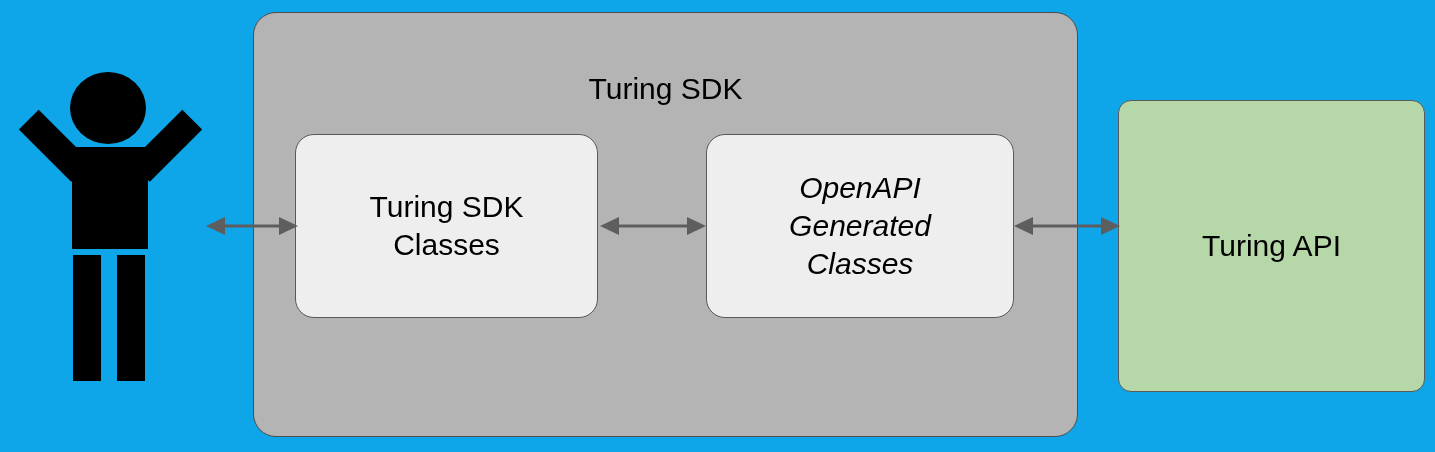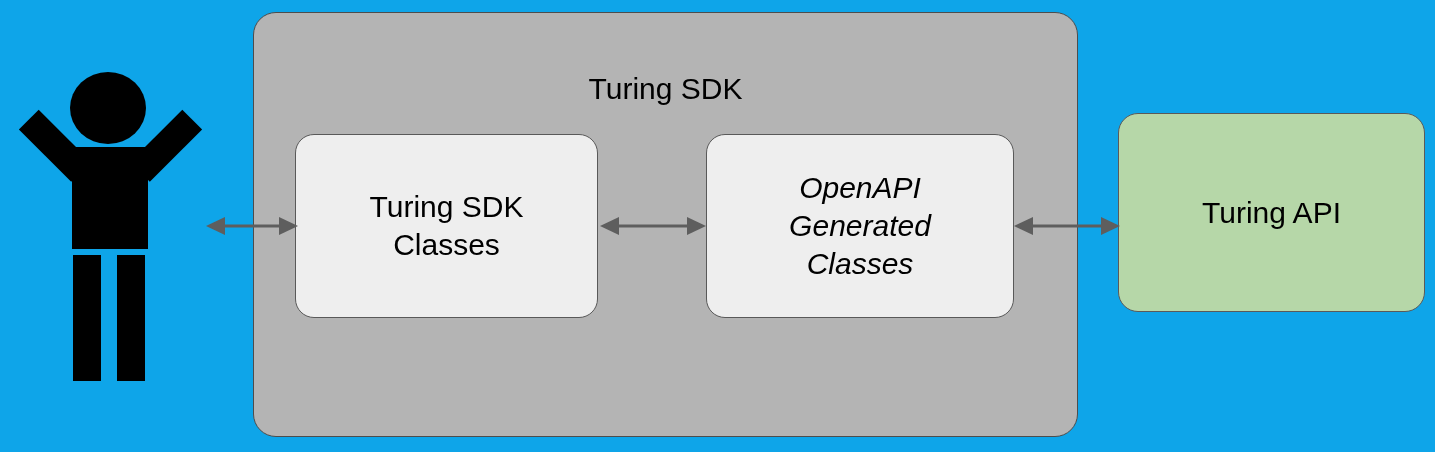--- a/index.html
+++ b/index.html
@@ -106,26 +106,26 @@
   }
   #box-openapi-classes {
     left: 706px;
     top: 134px;
     width: 308px;
     height: 184px;
     font-style: italic;
   }
   #box-turing-api {
     left: 1118px;
-    top: 113px;
+    top: 100px;
     width: 307px;
-    height: 199px;
+    height: 292px;
     background: #b6d7a8;
     border: 1.6px solid #5a5a5a;
-    border-radius: 20px;
+    border-radius: 13px;
     font-size: 30px;
     line-height: 38px;
   }
   .box-label { white-space: pre-line; }
 </style>
 </head>
 <body>
 
 <div id="canvas">
 

